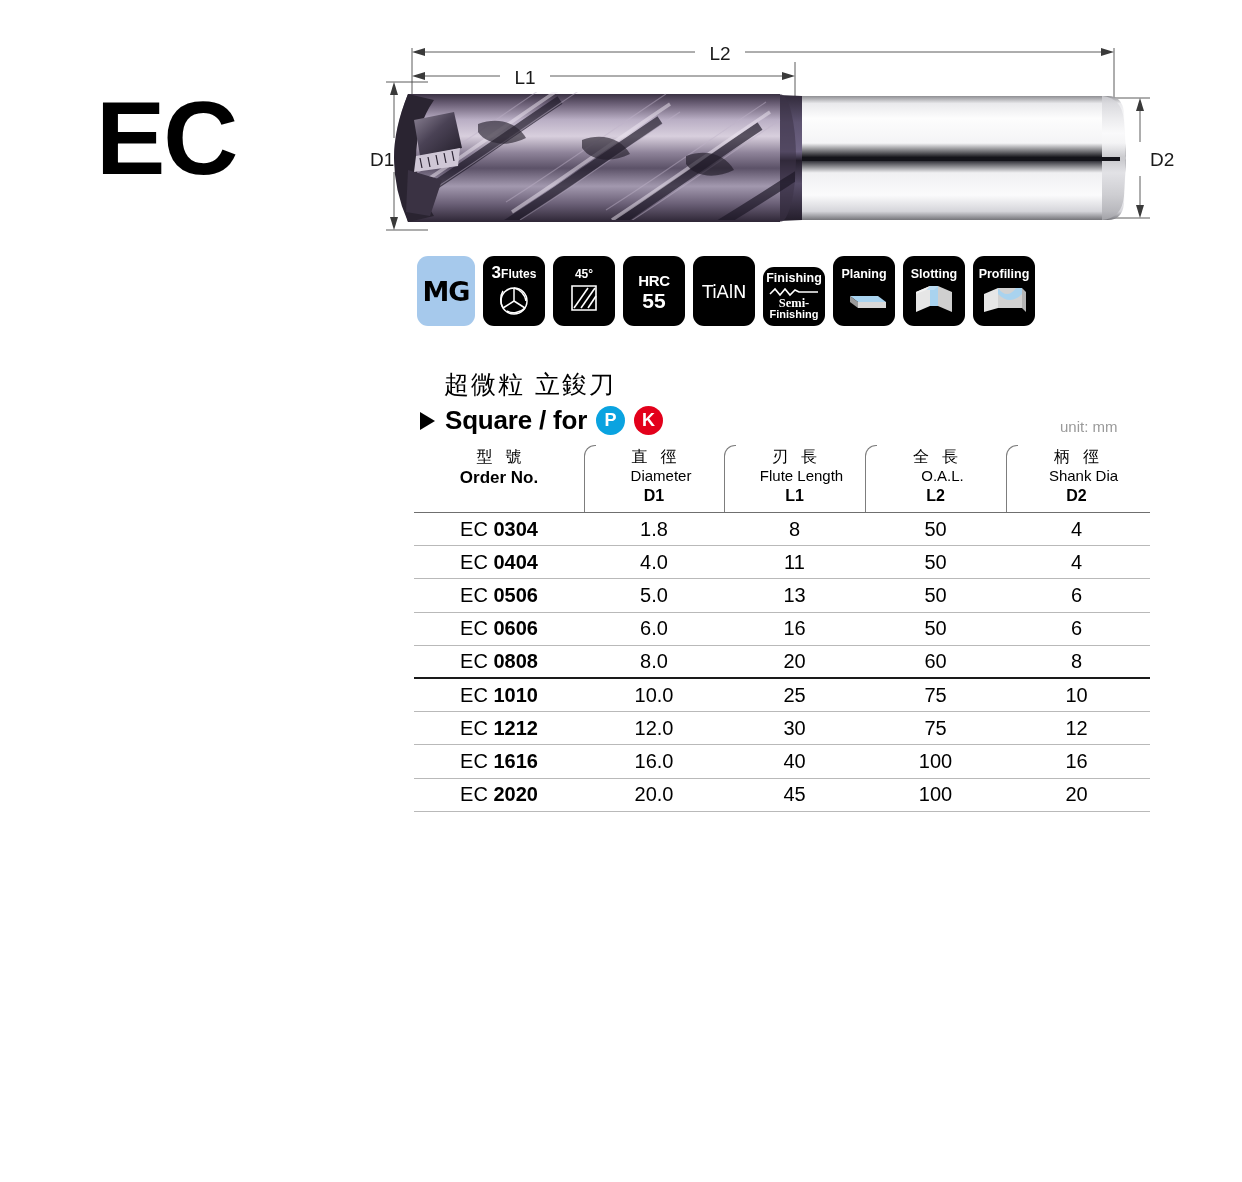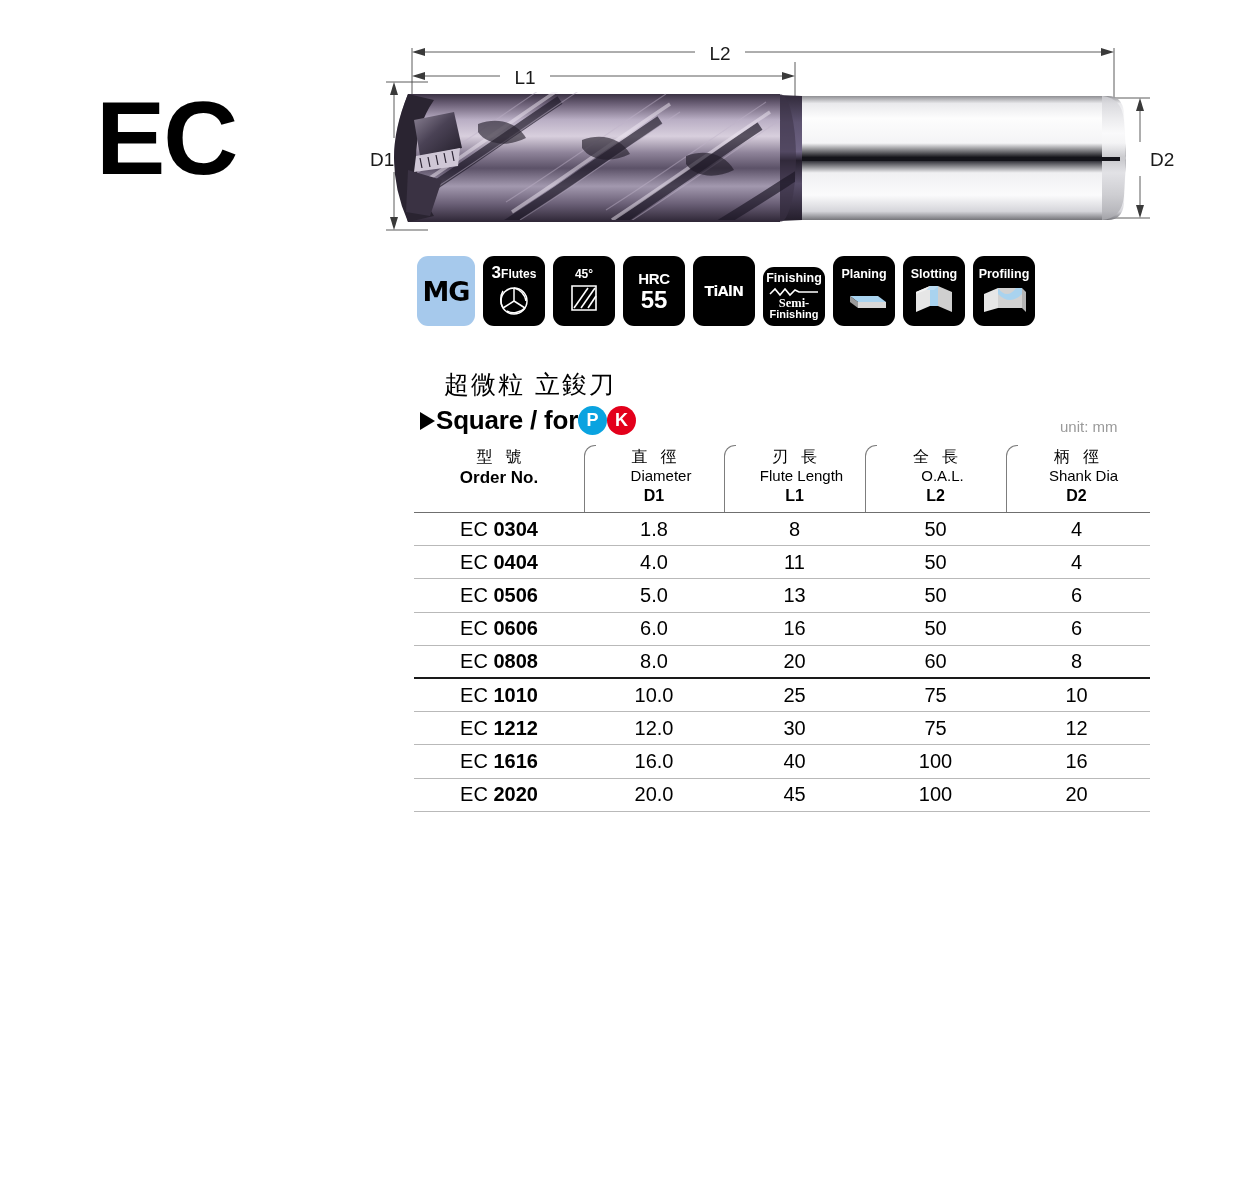--- a/index.html
+++ b/index.html
@@ -57,40 +57,40 @@
     font-size: 27px; font-weight: bold; letter-spacing: -1px;
     font-family: "DejaVu Sans", sans-serif;
   }
   .badge.tall { height: 59px; }
   .badge-top {
     font-size: 12px; font-weight: bold; line-height: 1.05;
     text-align: center;
   }
   .badge-top .num { font-size: 17px; }
   .badge .hrc-l1 { font-size: 15px; font-weight: bold; letter-spacing: -0.3px; }
-  .badge .hrc-l2 { font-size: 24px; font-weight: bold; line-height: 1; margin-top: 1px; }
-  .badge .coat { font-size: 14px; font-weight: bold; letter-spacing: -0.5px;
+  .badge .hrc-l2 { font-size: 21px; font-weight: bold; line-height: 1; margin-top: 1px; }
+  .badge .coat { font-size: 18px; font-weight: normal; letter-spacing: -0.5px;
                  font-family: "DejaVu Sans", sans-serif; }
   .badge .fin-a { font-size: 12.5px; font-weight: bold; line-height: 1.05; }
   .badge .fin-b { font-size: 12.5px; font-weight: bold; line-height: 1.02; font-family: Liberation Serif, serif; }
   .badge .fin-c { font-size: 11px; font-weight: bold; line-height: 1.02; }
   .badge .op-label { font-size: 12.5px; font-weight: bold; line-height: 1; margin-bottom: 1px; }
   .badge svg { display: block; }
 
   
   .cn-head {
     position: absolute; left: 444px; top: 368px;
     font-size: 25px;
     font-family: "DejaVu Sans", sans-serif;
     letter-spacing: 2px;
     color: #000;
   }
   .sub-head {
     position: absolute; left: 420px; top: 405px;
-    display: flex; align-items: center;  justify-content: space-between;
+    display: flex; align-items: center; gap: 9px; justify-content: space-between;
   }
   .tri {
     width: 0; height: 0;
     border-left: 15px solid #000;
     border-top: 9px solid transparent;
     border-bottom: 9px solid transparent;
     margin-right: 1px;
   }
   .sub-head .sq {
     font-size: 26px; font-weight: bold; letter-spacing: -0.2px;

